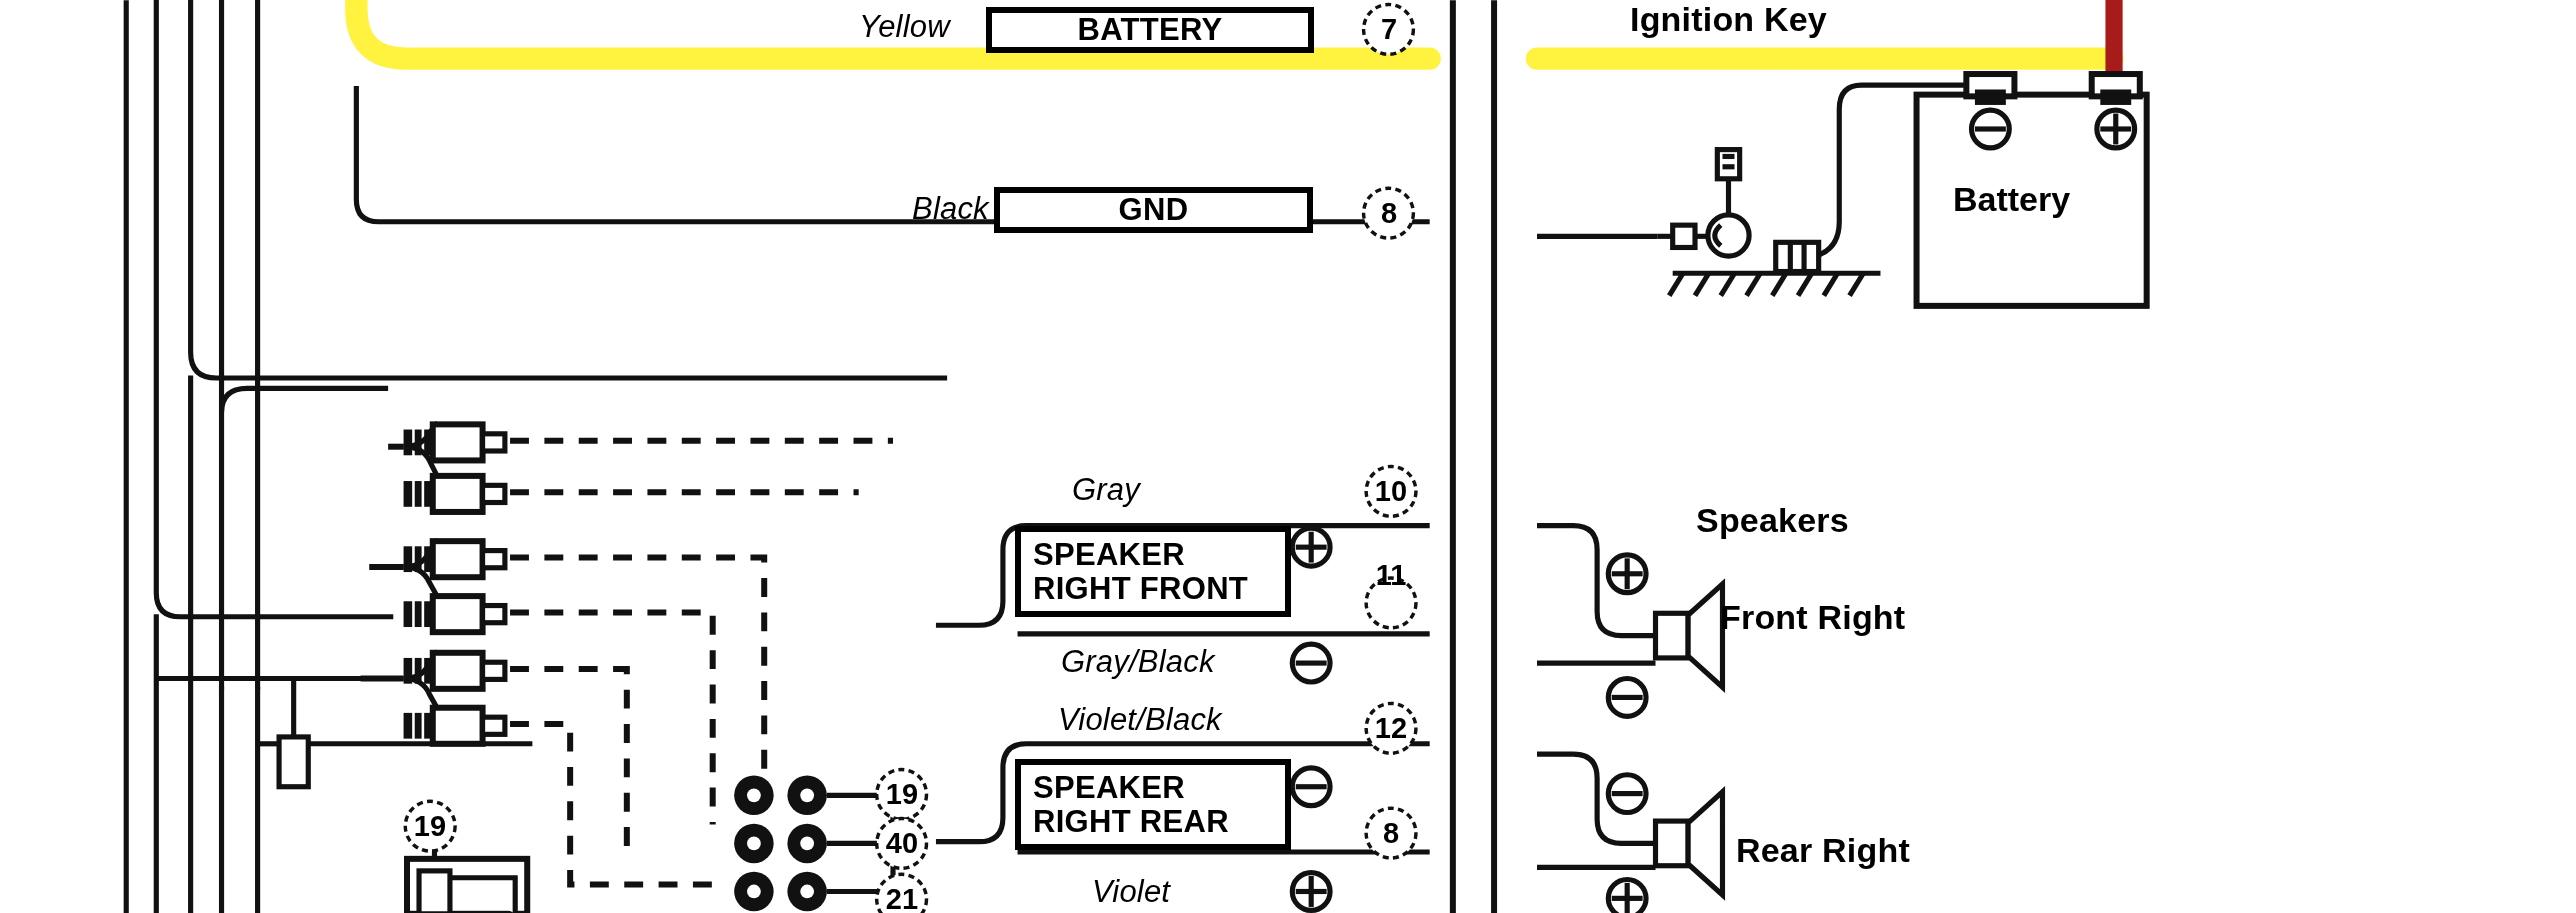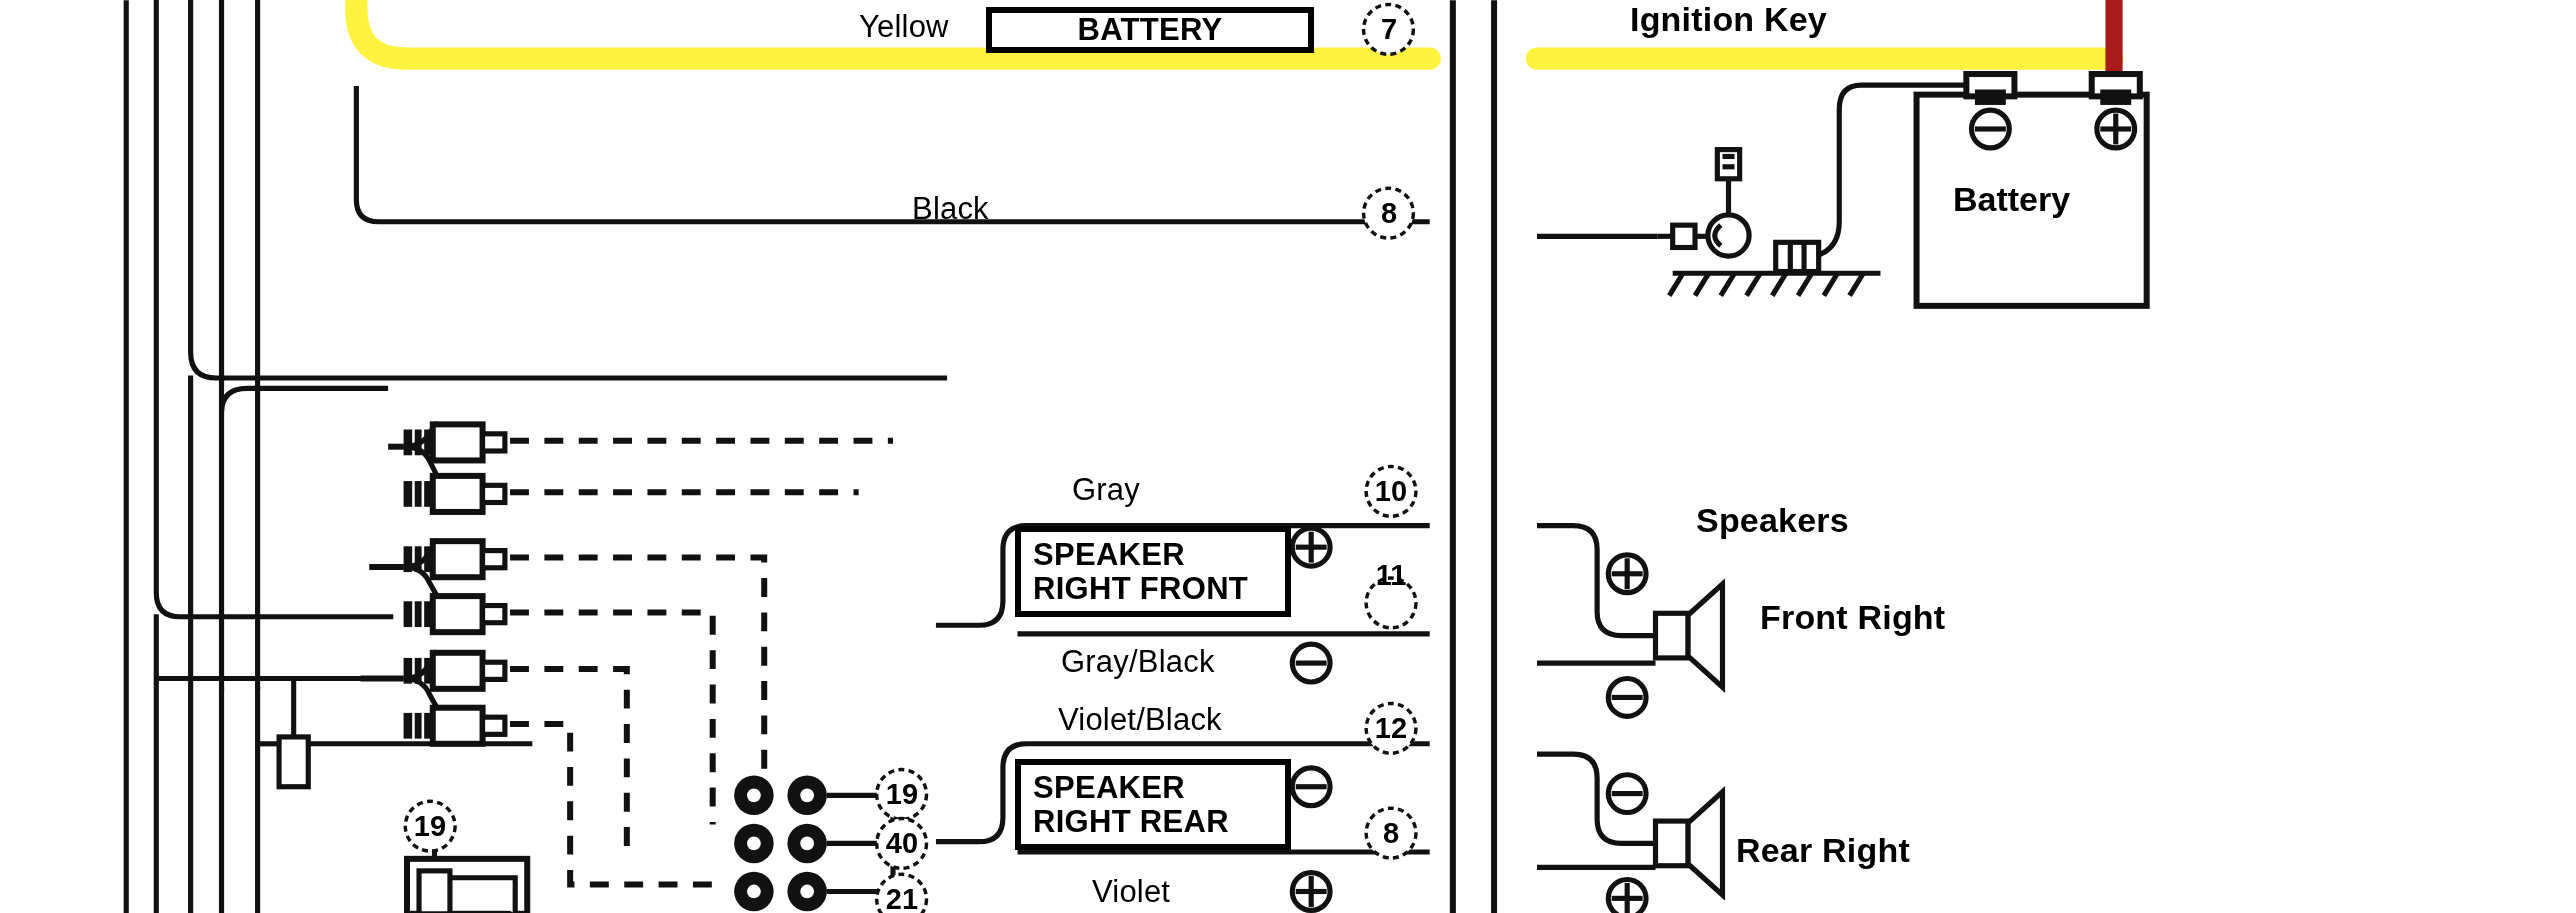--- a/index.html
+++ b/index.html
@@ -1,21 +1,21 @@
 <!DOCTYPE html>
 <html style="font-size:13.7px"><head>
 <meta charset="utf-8">
 <style>
   html,body{margin:0;padding:0;background:#ffffff;}
   body{width:2576px;height:914px;overflow:hidden;
        font-family:"Liberation Sans", sans-serif;}
   #stage{position:relative;width:2576px;height:914px;background:#fff;}
   svg{position:absolute;left:0;top:0;}
   .lbl{position:absolute;white-space:nowrap;color:#000;}
-  .wirecolor{font-size:31px;font-weight:400;letter-spacing:0.2px;}
+  .wirecolor{font-size:31px;font-weight:400;letter-spacing:0.2px;font-style:italic;}
   .boxtxt{font-size:31px;font-weight:700;line-height:1.08;letter-spacing:0.3px;text-align:left;}
   .hdr{font-size:34px;font-weight:700;letter-spacing:0.2px;}
   .spklbl{font-size:34px;font-weight:700;letter-spacing:0.2px;}
   .battlbl{font-size:34px;font-weight:700;}
   .num{position:absolute;font-size:29px;font-weight:700;color:#000;
        display:flex;align-items:center;justify-content:center;}
   .termbox{position:absolute;border:4.3px solid #000;background:#fff;
            box-sizing:border-box;display:flex;align-items:center;justify-content:center;}
   .termbox.thick{border-width:6px;}
 </style>
@@ -266,20 +266,23 @@
   </g>
 </svg>
 
 <div class="lbl wirecolor" style="left:859px;top:8.6px;">Yellow</div>
 <div class="termbox thick" style="left:986px;top:6.9px;width:328px;height:46px;">
   <span class="boxtxt">BATTERY</span>
 </div>
 <div class="num" style="left:1364px;top:4.3px;width:50px;height:50px;">7</div>
 
 <div class="lbl wirecolor" style="left:912px;top:191px;">Black</div>
+<div class="termbox thick" style="left:994px;top:187px;width:319px;height:46px;">
+  <span class="boxtxt">GND</span>
+</div>
 <div class="num" style="left:1364px;top:188px;width:50px;height:50px;">8</div>
 
 <div class="lbl wirecolor" style="left:1072px;top:472px;">Gray</div>
 <div class="num" style="left:1366px;top:466px;width:50px;height:50px;">10</div>
 
 <div class="termbox thick" style="left:1015px;top:526px;width:276px;height:91px;
      justify-content:flex-start;padding-left:12px;">
   <div>
     <div class="boxtxt">SPEAKER</div>
     <div class="boxtxt">RIGHT FRONT</div>
@@ -306,18 +309,18 @@
 <div class="num" style="left:877px;top:874px;width:50px;height:50px;">21</div>
 
 <div class="num" style="left:405px;top:801px;width:50px;height:50px;">19</div>
 
 <div class="lbl hdr" style="left:1630px;top:0px;">Ignition Key</div>
 
 <div class="lbl battlbl" style="left:1953px;top:180px;">Battery</div>
 
 <div class="lbl hdr" style="left:1696px;top:501px;">Speakers</div>
 
-<div class="lbl spklbl" style="left:1760px;top:598px;">Front Right</div>
+<div class="lbl spklbl" style="left:1720px;top:598px;">Front Right</div>
 
 <div class="lbl spklbl" style="left:1736px;top:831px;">Rear Right</div>
 
 </div>
 
 
 </body></html>

